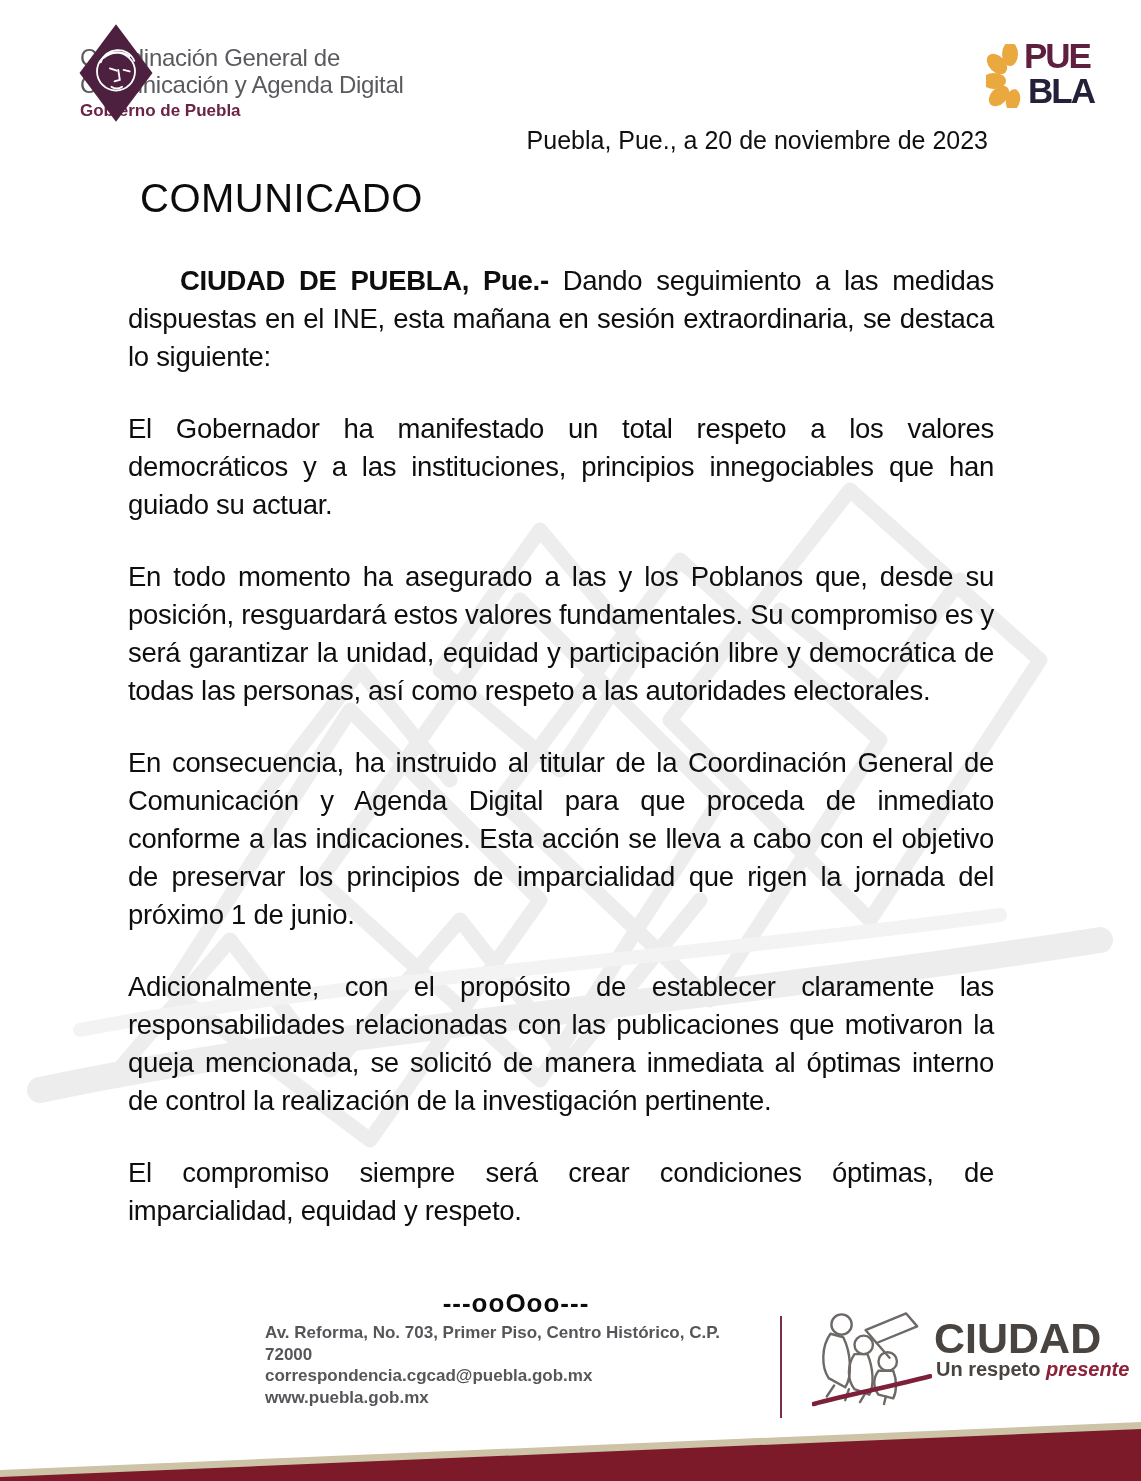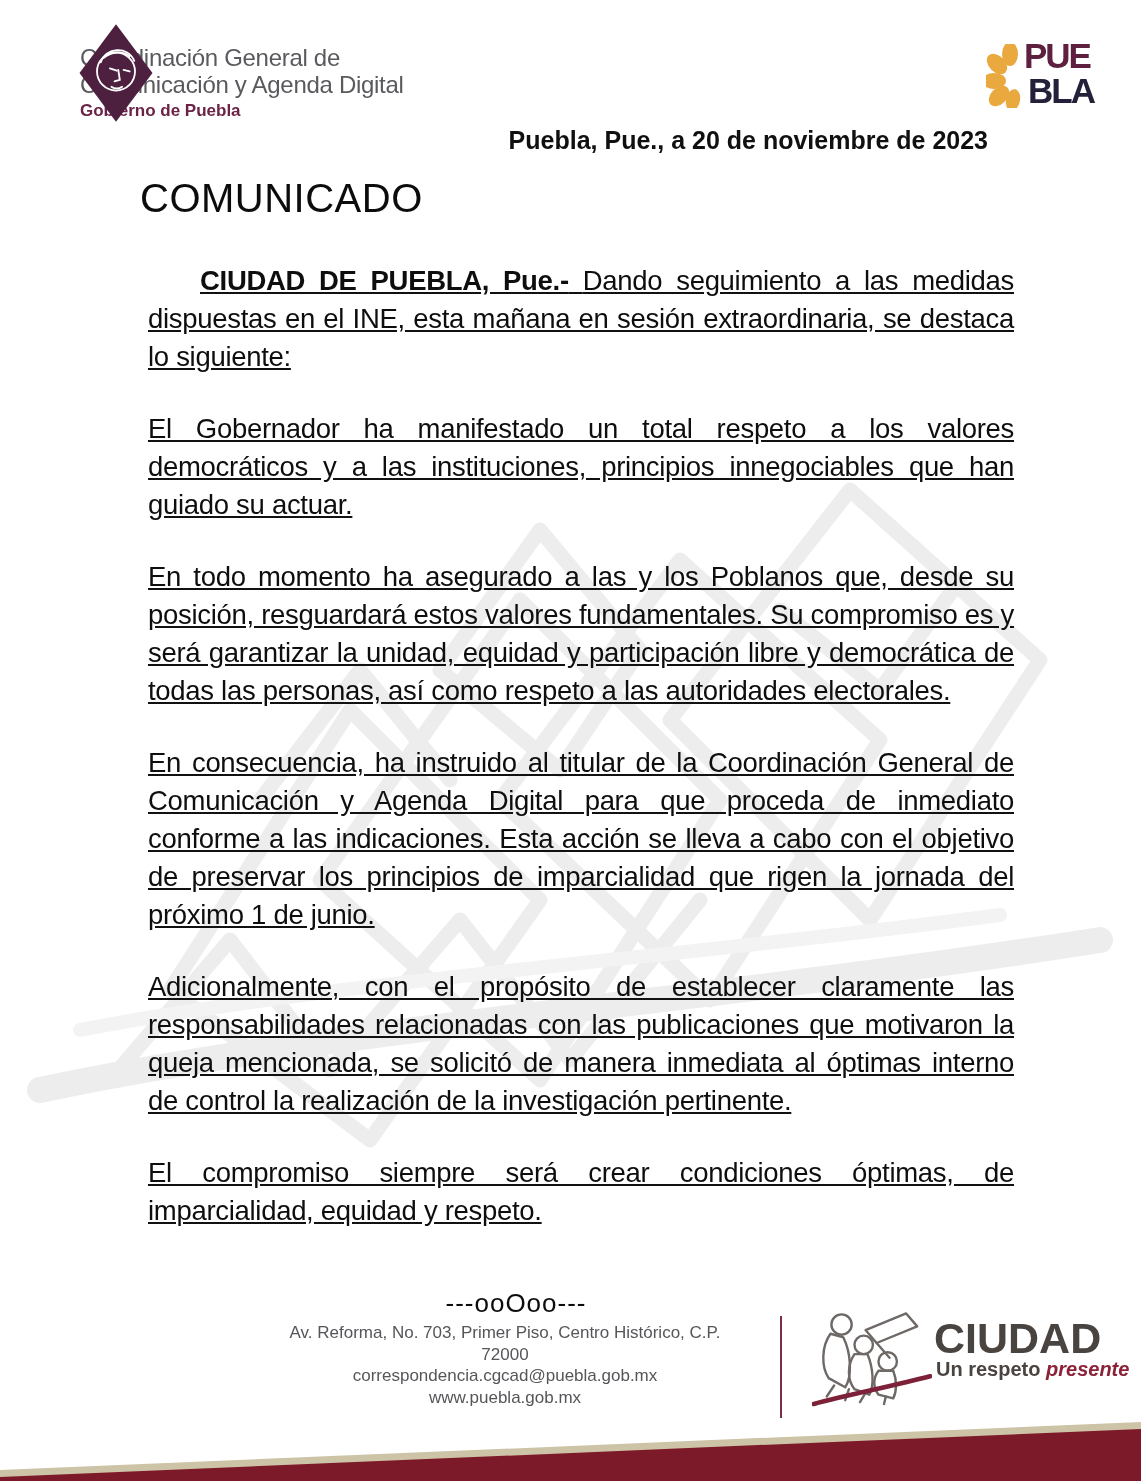--- a/index.html
+++ b/index.html
@@ -10,35 +10,35 @@
   
   .hdr-left{position:absolute;left:78px;top:22px;z-index:2;display:flex;}
   .hdr-left-text{position:absolute;left:80px;top:44px;width:330px;}
   .hdr-line{font-size:24px;line-height:27px;color:#595a5e;letter-spacing:-0.3px;}
   .hdr-gob{font-size:17px;font-weight:700;color:#6b2346;margin-top:3px;}
   .logo-right{position:absolute;left:986px;top:44px;z-index:2;}
   .pue-txt{position:absolute;left:1024px;top:40px;font-size:35px;line-height:31px;
            font-weight:800;letter-spacing:-2px;color:#5f2040;}
   .bla-txt{position:absolute;left:1028px;top:75px;font-size:35px;line-height:31px;
            font-weight:800;letter-spacing:-2px;color:#23203a;}
-  .dateline{position:absolute;right:153px;top:126px;font-size:25px;font-weight:700;
+  .dateline{position:absolute;right:153px;top:126px;font-size:25px;font-weight:400;
             color:#101010;z-index:2;}
   .title{position:absolute;left:140px;top:176px;font-size:40px;font-weight:400;
          letter-spacing:0.5px;color:#0c0c0c;margin:0;z-index:2;}
   
-  .bodycol{position:absolute;left:148px;top:262px;width:866px;z-index:1;text-decoration:underline;}
+  .bodycol{position:absolute;left:128px;top:262px;width:866px;z-index:1;}
   .bodycol p{margin:0 0 34px 0;font-size:27.5px;line-height:38px;text-align:justify;
              letter-spacing:-0.3px;color:#0e0e0e;}
   .bodycol p.indent{text-indent:52px;}
   .bodycol strong{font-weight:700;}
   
   .separator{position:absolute;left:0;top:1288px;width:1032px;text-align:center;
-             font-size:26px;font-weight:400;letter-spacing:1px;color:#0c0c0c;z-index:2;}
-  .address{position:absolute;right:396px;top:1322px;width:480px;text-align:center;
-           font-size:17px;font-weight:400;color:#56565a;line-height:21.5px;z-index:2;}
+             font-size:26px;font-weight:700;letter-spacing:1px;color:#0c0c0c;z-index:2;}
+  .address{position:absolute;right:396px;top:1322px;width:480px;text-align:left;
+           font-size:17px;font-weight:700;color:#56565a;line-height:21.5px;z-index:2;}
   .vline{position:absolute;left:780px;top:1316px;width:2px;height:102px;
          background:#7b2d48;z-index:2;}
   .brand{position:absolute;left:812px;top:1296px;z-index:2;}
   .brand-name{position:absolute;left:122px;top:22px;font-size:43px;font-weight:800;
               letter-spacing:0px;color:#4a4441;line-height:40px;}
   .brand-tagline{position:absolute;left:124px;top:62px;font-size:20px;font-weight:700;
                  color:#4a4441;white-space:nowrap;}
   .brand-tagline .accent{font-style:italic;color:#8c2138;font-weight:800;}
   
   .band{position:absolute;left:0;top:0;width:1141px;height:1481px;z-index:3;}

